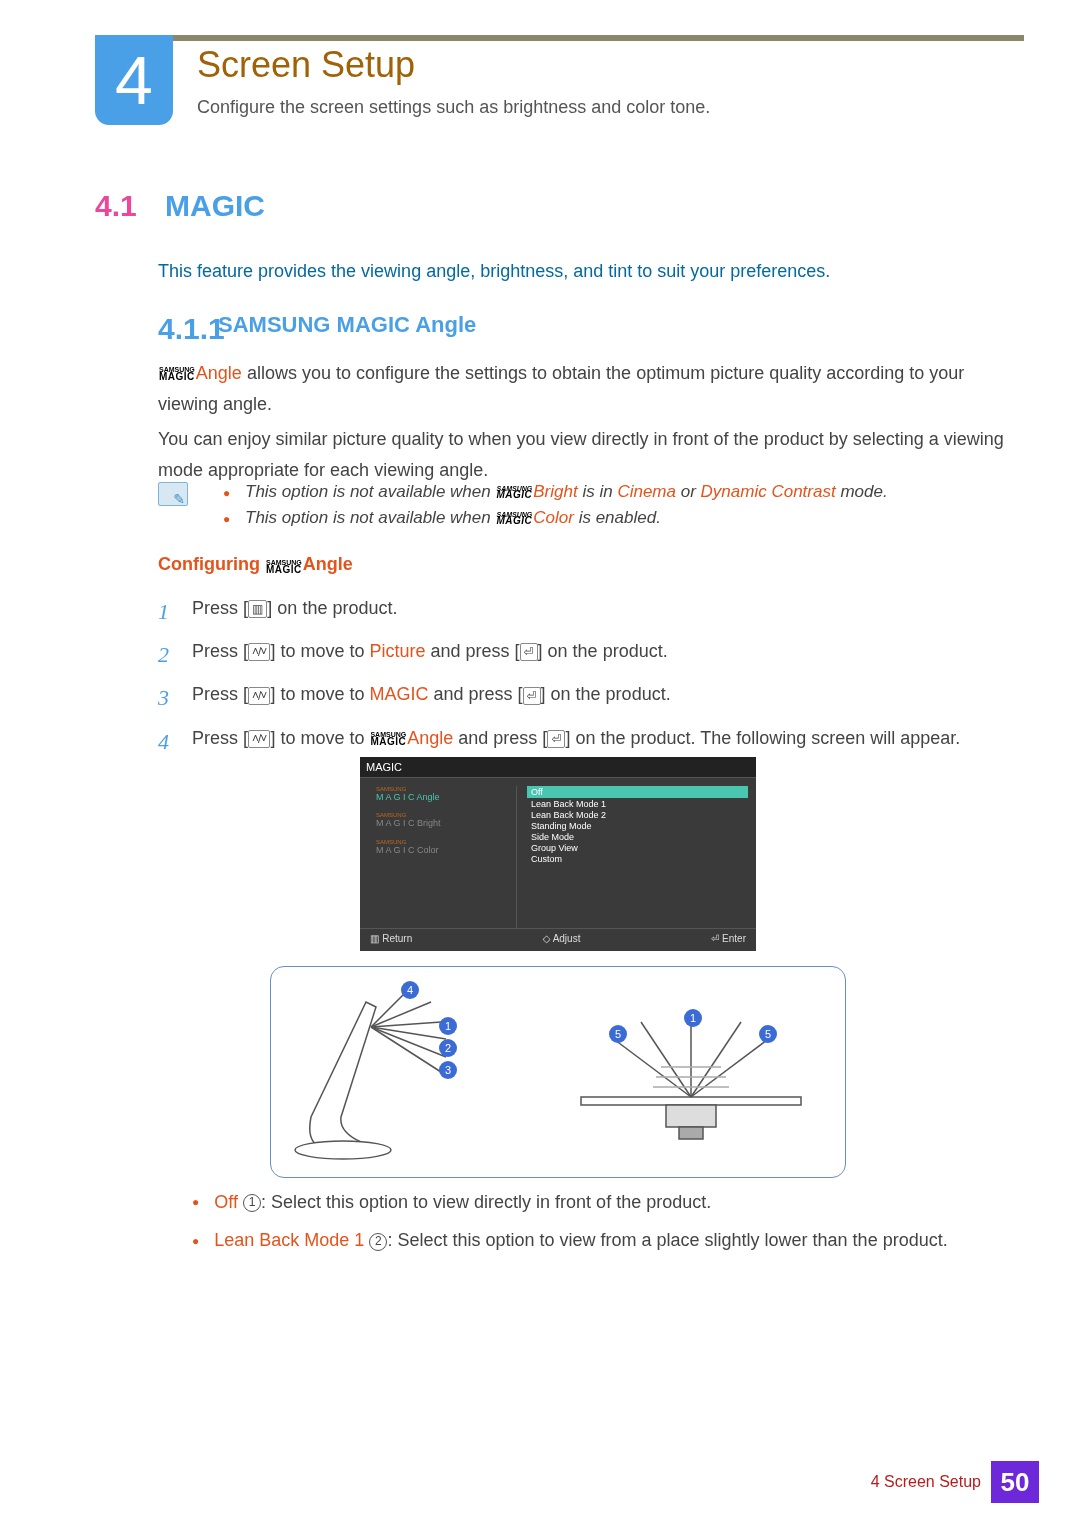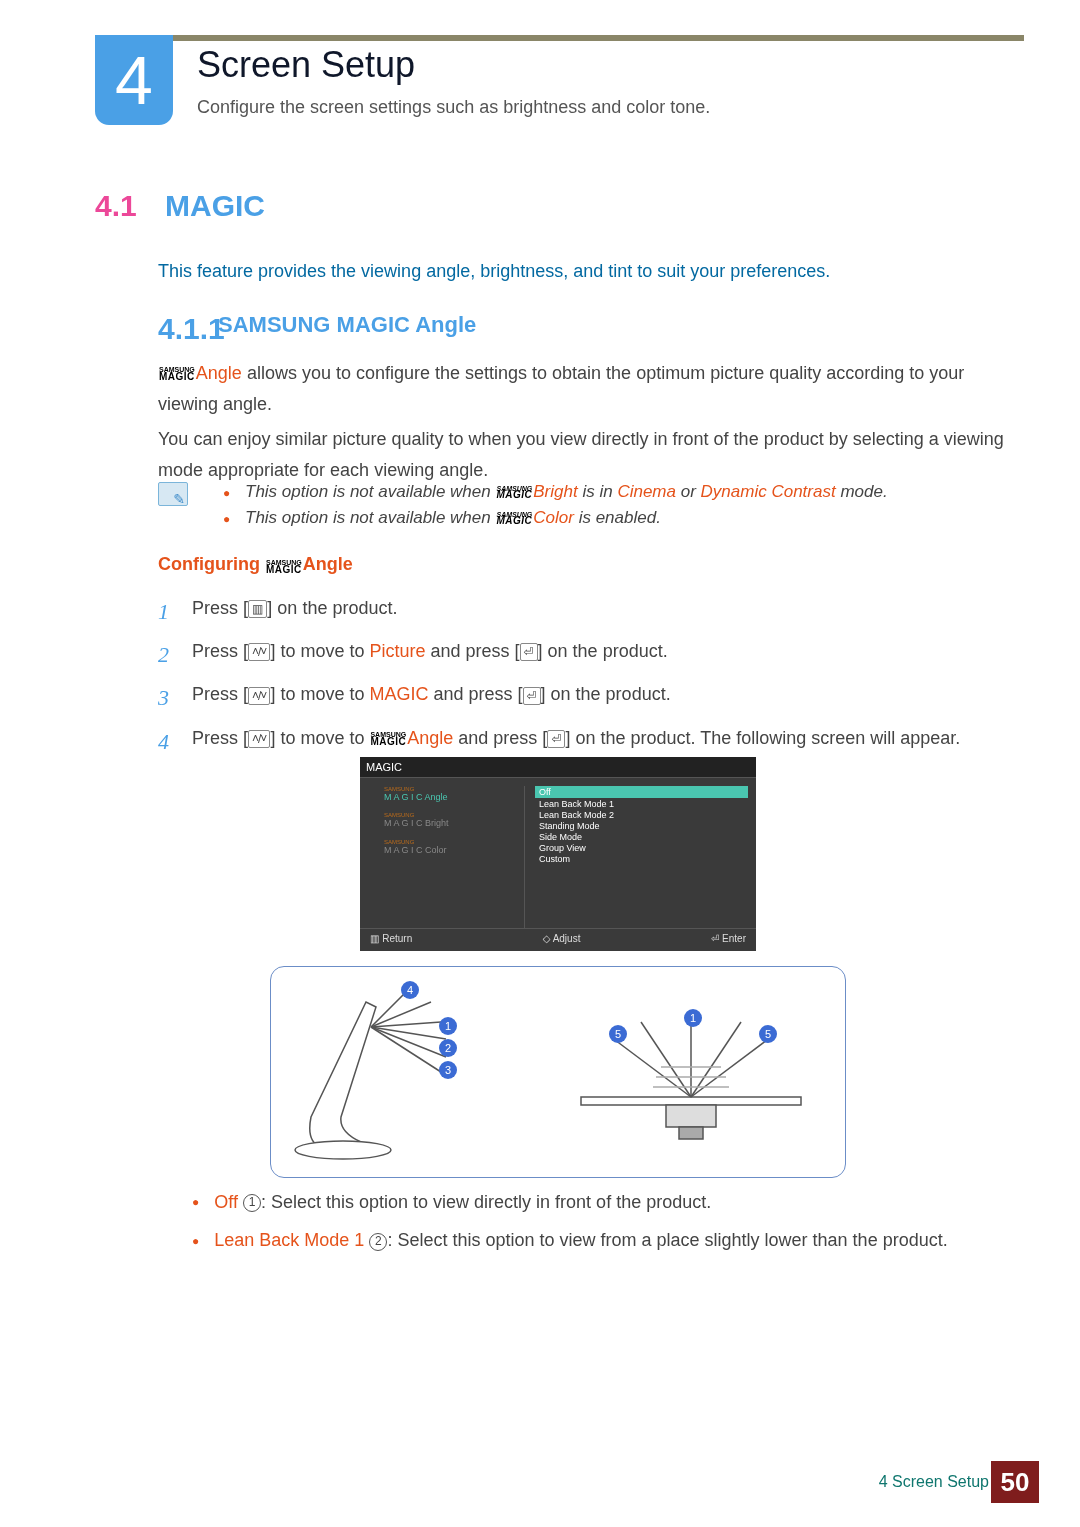--- a/index.html
+++ b/index.html
@@ -34,21 +34,21 @@
     display: flex;
     align-items: center;
     justify-content: center;
     font-family: Arial, sans-serif;
   }
   .chapter-title {
     position: absolute;
     top: 44px;
     left: 197px;
     font-size: 36px;
-    color: #0f172a;
+    color: #a16207;
   }
   .chapter-desc {
     position: absolute;
     top: 97px;
     left: 197px;
     right: 56px;
     font-size: 18px;
     color: #555;
   }
   .section-num {
@@ -199,21 +199,21 @@
   .osd-title {
     background: #222;
     color: #fff;
     font-size: 11px;
     padding: 4px 6px;
     border-bottom: 1px solid #555;
   }
   .osd-body {
     display: flex;
     height: 150px;
-    padding: 8px 8px 0 24px;
+    padding: 8px 8px 0 16px;
   }
   .osd-left { width: 140px; }
   .osd-opt { font-size: 9px; color: #888; margin-bottom: 10px; line-height:1.1; }
   .osd-opt.active { color: #4ac6b0; }
   .osd-opt .s { font-size: 6px; color:#b86a1b; display:block; }
   .osd-opt.active .s { color:#b86a1b; }
   .osd-right { flex:1; border-left: 1px solid #555; padding-left: 10px; font-size: 9px; color:#fff; }
   .osd-sel { background:#4ac6b0; color:#fff; padding: 1px 4px; display:block; margin-bottom:1px; }
   .osd-item { padding: 0 4px; margin-bottom: 1px; }
   .osd-foot {
@@ -255,24 +255,24 @@
   }
   .bottom-bullets .row { margin-bottom: 6px; }
   .circled { display:inline-flex; width:18px; height:18px; border:1px solid #555; border-radius:50%; align-items:center; justify-content:center; font-size:12px; vertical-align:middle; }
   .footer {
     position: absolute;
     bottom: 24px;
     right: 41px;
     display: flex;
     align-items: center;
   }
-  .footer-txt { color: #0f766e; font-size: 16px; margin-right: 2px; }
+  .footer-txt { color: #b91c1c; font-size: 16px; margin-right: 10px; }
   .footer-page {
     width: 48px; height: 42px;
-    background: #7f1d1d;
+    background: #6d28d9;
     color: #fff;
     font-size: 26px;
     font-weight: bold;
     display: flex;
     align-items: center;
     justify-content: center;
   }
 </style>
 </head>
 <body>

